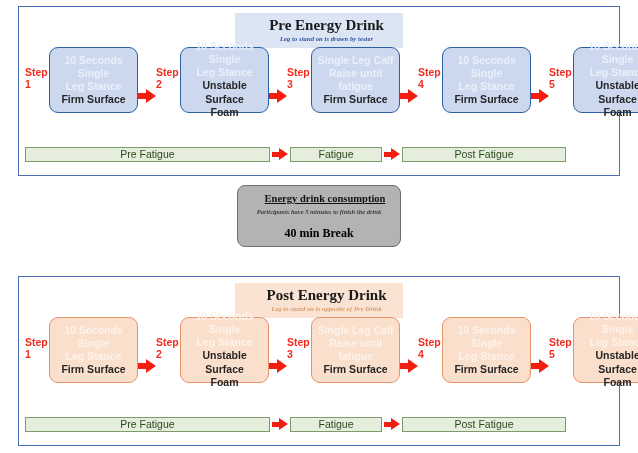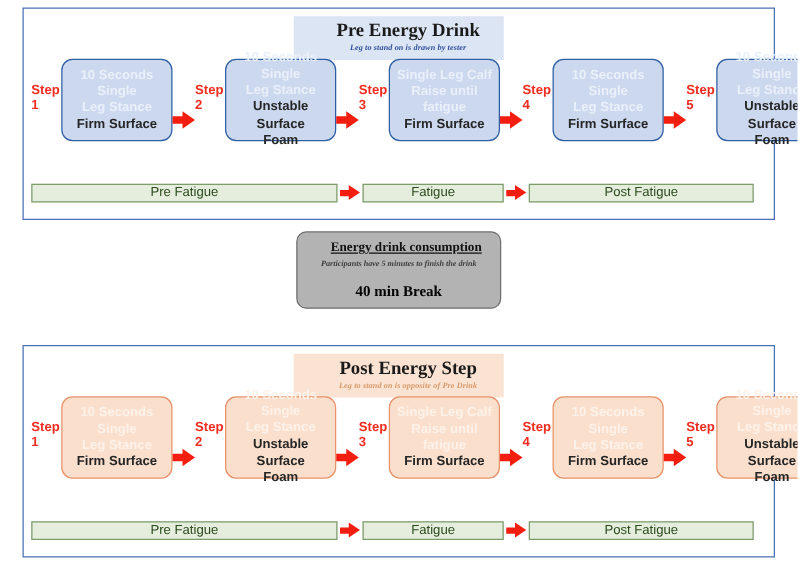--- a/index.html
+++ b/index.html
@@ -167,22 +167,22 @@
     height: 15px;
     display: flex;
     align-items: center;
     justify-content: center;
     font-size: 10.5px;
     color: #2b4a1d;
     font-weight: normal;
     line-height: 13px;
   }
   .bar-pre   { width: 245px; }
-  .bar-fat   { width: 113px; }
-  .bar-post  { width: 180px; }
+  .bar-fat   { width: 92px; }
+  .bar-post  { width: 164px; }
 
   .fatigue-arrow {
     width: 20px;
     display: flex;
     align-items: center;
     justify-content: center;
   }
   .fatigue-arrow .arrow { width: 16px; height: 13px; }
   .fatigue-arrow .arrow::before { top: 3.8px; width: 8px; height: 5.4px; }
   .fatigue-arrow .arrow::after {
@@ -328,21 +328,21 @@
 
 <div id="break-box">
   <div class="break-title">Energy drink consumption</div>
   <div class="break-sub">Participants have 5 minutes to finish the drink</div>
   <div class="break-main">40 min Break</div>
 </div>
 
 <div class="panel" id="panel-post">
 
   <div class="banner banner-post">
-    <div class="banner-title">Post Energy Step</div>
+    <div class="banner-title">Post Energy Drink</div>
     <div class="banner-sub">Leg to stand on is opposite of Pre Drink</div>
   </div>
 
   <div class="steps-row">
 
     <div class="step-col">
       <div class="step-label">Step 1</div>
       <div class="step-box post">
         <div class="line-faded">10 Seconds Single</div>
         <div class="line-faded">Leg Stance</div>

